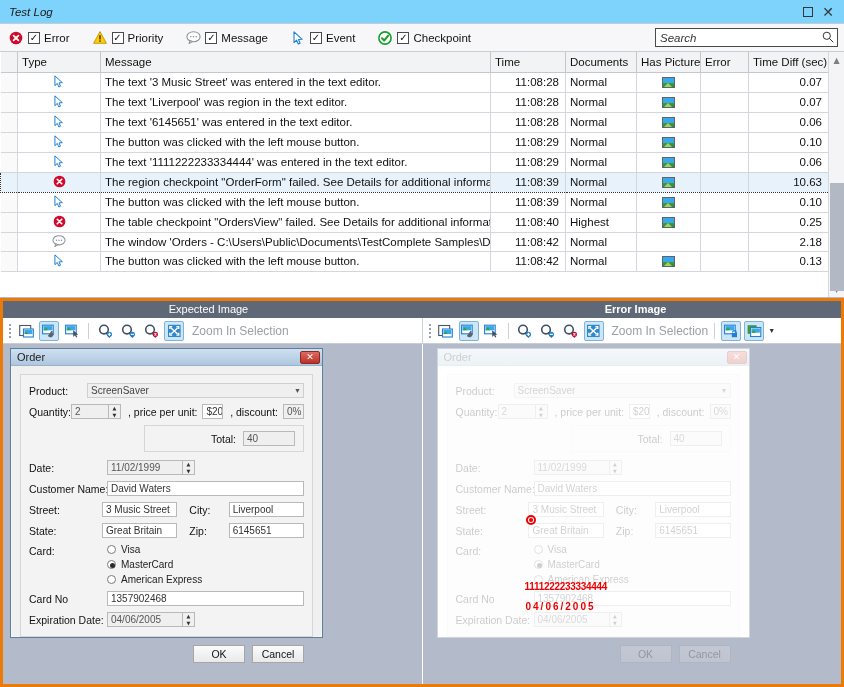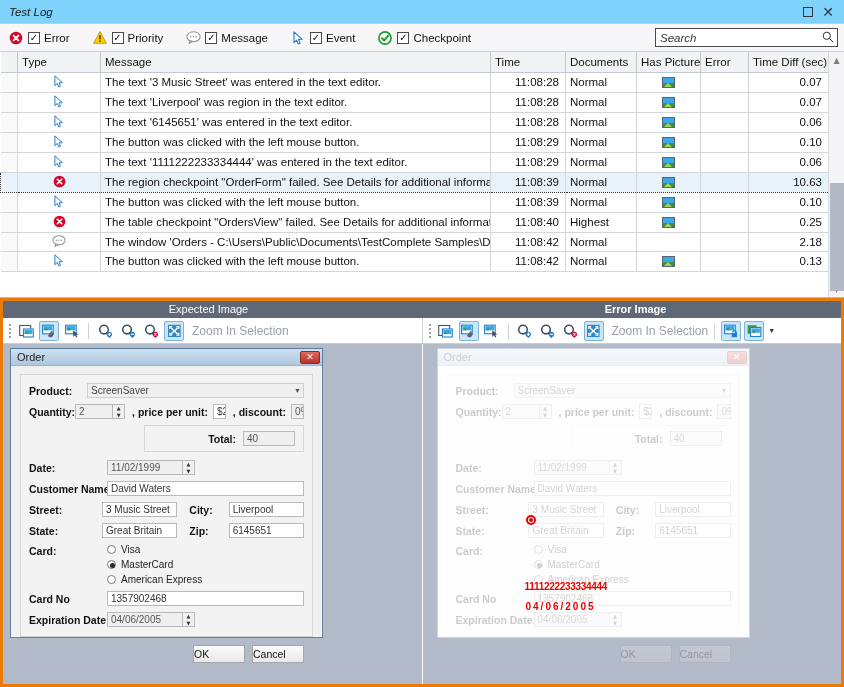--- a/index.html
+++ b/index.html
@@ -308,21 +308,21 @@
     font-family:"DejaVu Sans",sans-serif;
   }
   .ow-body{padding:8px 9px;}
   .grp{
     border:1px solid #d6d6d6;
     background:#f3f3f3;
     padding:8px 8px 9px 8px;
   }
   .row{display:flex;align-items:center;margin-bottom:6px;}
   .row:last-child{margin-bottom:0;}
-  .lb{font-size:10.5px;font-weight:bold;color:#111;white-space:nowrap;}
+  .lb{font-size:10.5px;font-weight:normal;color:#111;white-space:nowrap;}
   .inp{
     border:1px solid #b9b9b9;
     background:#fff;
     height:15px;
     font-size:10px;
     color:#333;
     padding:0 3px;
     line-height:13px;
     overflow:hidden;
     white-space:nowrap;
@@ -338,21 +338,21 @@
   .combo .v{flex:1;}
   .combo .cv{font-size:7px;color:#555;}
   .radio{display:flex;align-items:center;gap:5px;margin-bottom:4px;font-size:10px;color:#222;}
   .rdot{width:9px;height:9px;border:1px solid #7a7a7a;border-radius:50%;background:#fff;display:inline-block;position:relative;}
   .rdot.on::after{content:"";position:absolute;left:2px;top:2px;width:5px;height:5px;border-radius:50%;background:#2a2a2a;}
   .btnrow{display:flex;justify-content:flex-end;gap:7px;padding:8px 9px 0 9px;}
   .dbtn{
     width:52px;height:18px;
     border:1px solid #a6a6a6;
     background:linear-gradient(#fbfbfb,#e9e9e9);
-    font-size:10.5px;line-height:16px;color:#111;
+    font-size:10.5px;text-align:center;line-height:16px;color:#111;
   }
   .totalbox{
     border:1px solid #d6d6d6;background:#f3f3f3;
     padding:5px 8px;display:flex;align-items:center;justify-content:flex-end;gap:7px;
     margin-left:auto;width:160px;
   }
 
   
   .faded { opacity: 0.22; }
   .redtext{color:#ee0000;font-weight:bold;letter-spacing:-0.3px;}

